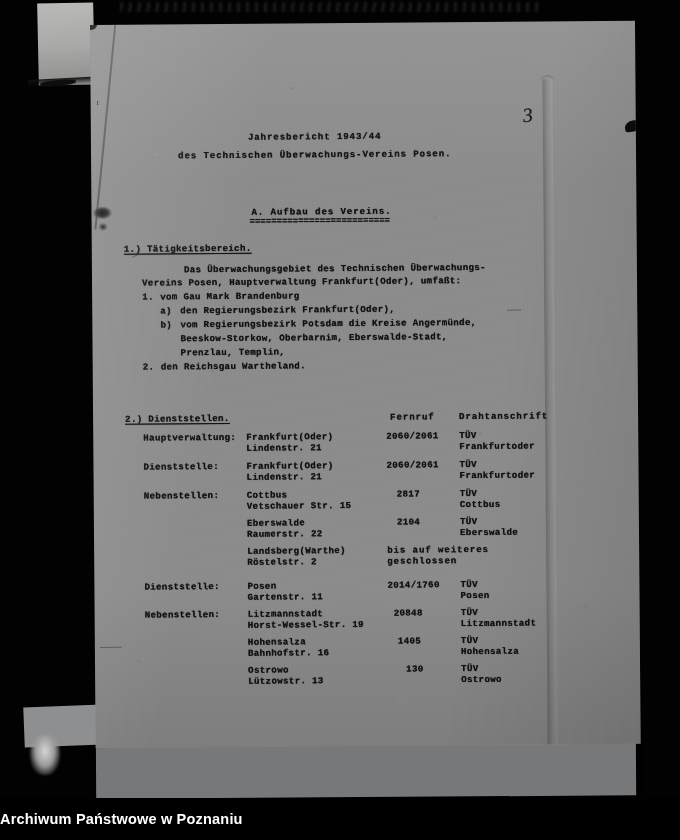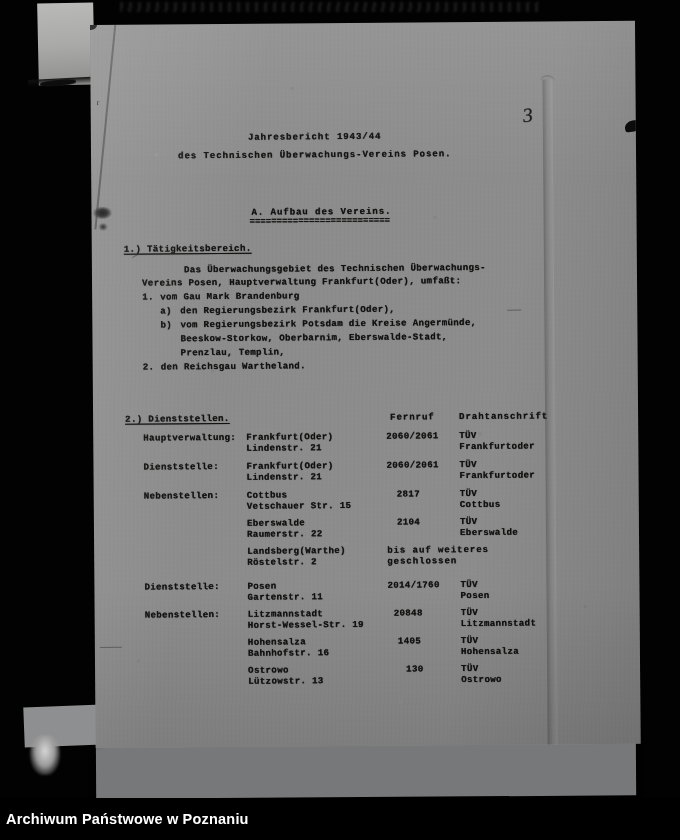--- a/index.html
+++ b/index.html
@@ -304,21 +304,20 @@
     background: #000;
     display: flex;
     align-items: center;
   }
   .watermark span {
     color: #fff;
     font-family: "Liberation Sans", sans-serif;
     font-size: 14.5px;
     font-weight: 700;
     letter-spacing: .2px;
-    padding-left: 6px;
   }
 </style>
 </head>
 <body>
 
 <div id="scan">
 
   <div class="film-top-smudge"></div>
 
   <div class="backing backing-lower"></div>

